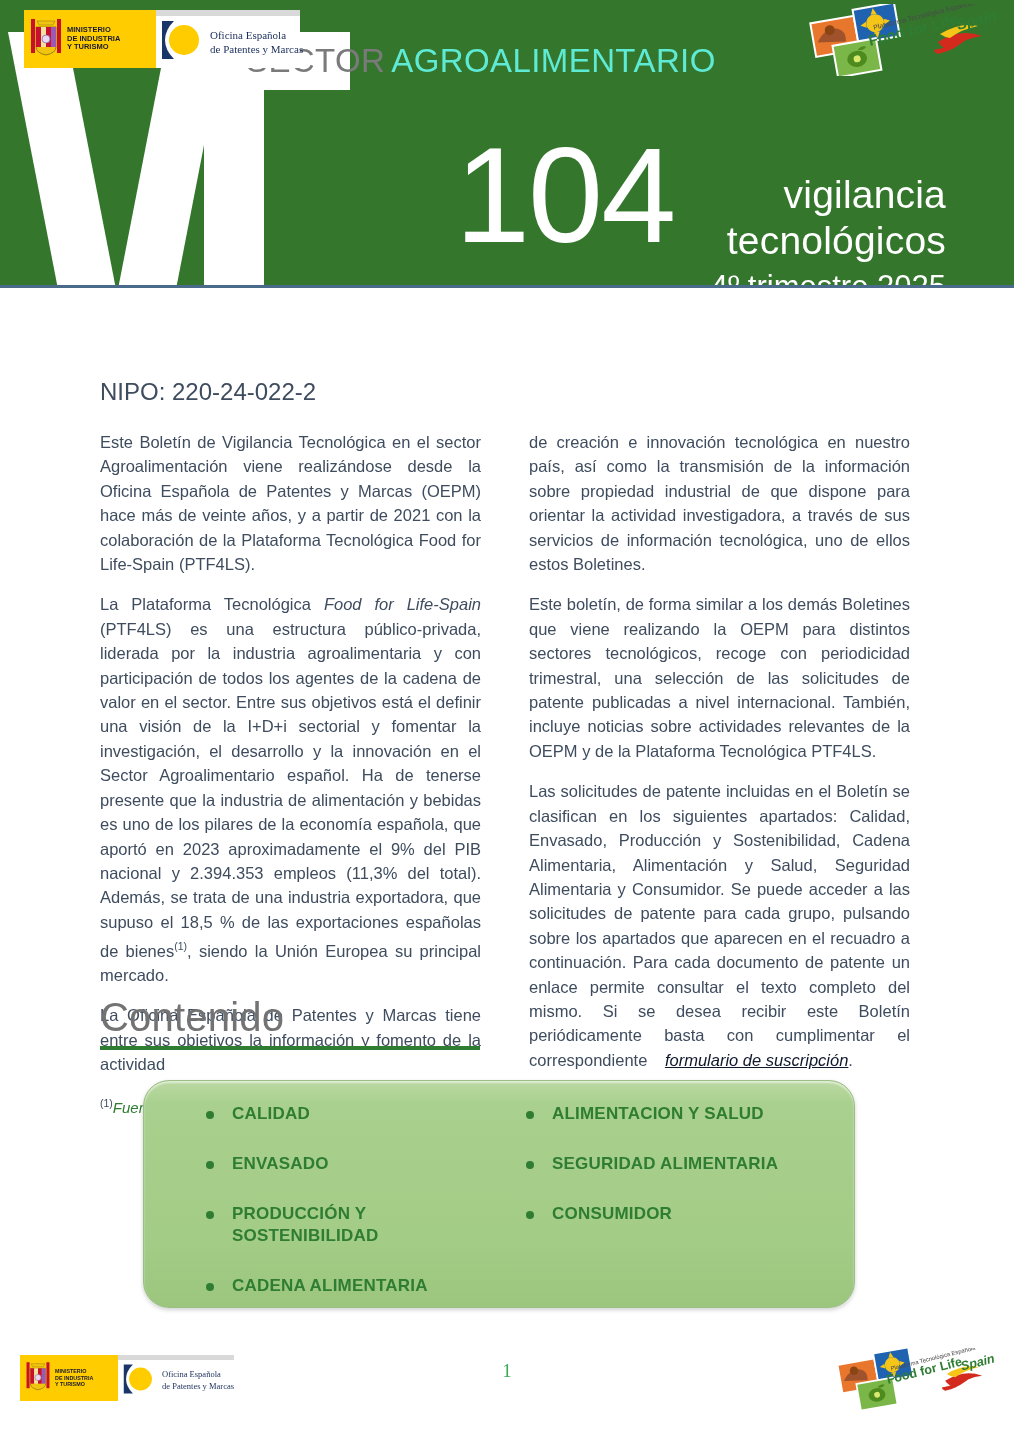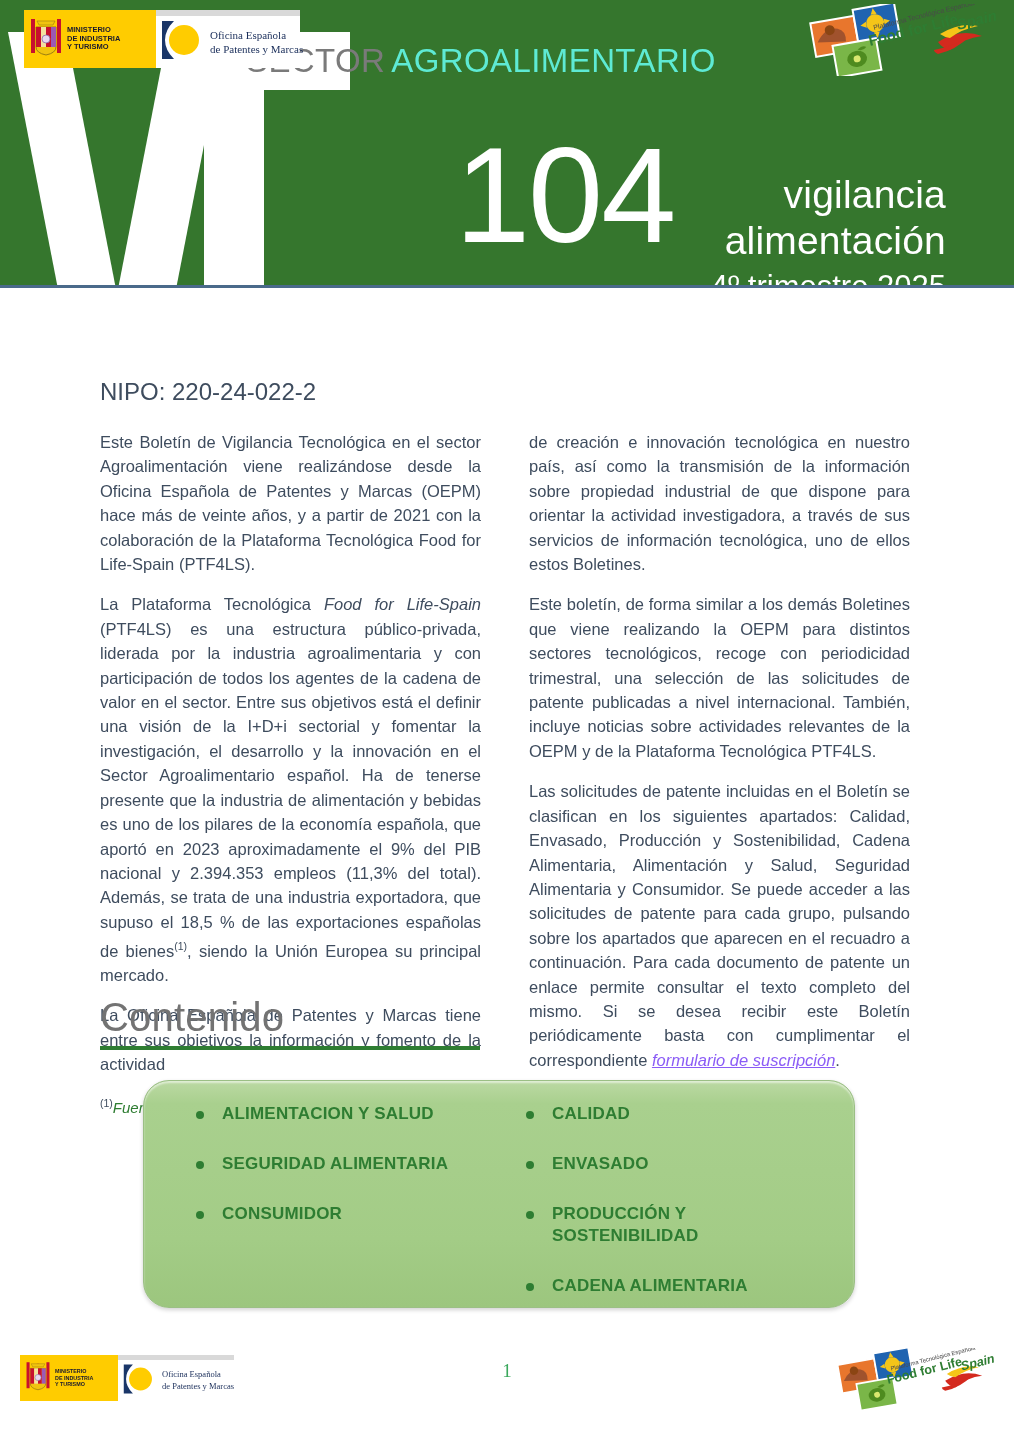--- a/index.html
+++ b/index.html
@@ -205,22 +205,23 @@
     text-align: justify;
     hyphens: none;
   }
   .col p:last-child { margin-bottom: 0; }
   .col em { font-style: italic; }
   .sup-ref {
     font-size: 10.5px;
     vertical-align: super;
   }
   .link-green {
-    color: #8b5cf6;
+    color: #0f172a;
     font-style: italic;
+    margin-left: 13px;
   }
   .footnote {
     margin-top: 14px !important;
     font-size: 15px !important;
     line-height: 20px !important;
     color: #2E7D32 !important;
     font-style: italic;
     text-align: left !important;
   }
   .footnote .sup-ref { font-style: normal; color: #3E4C5E; }
@@ -320,21 +321,21 @@
 
   <div class="sector-line">
     <span class="sector-word">SECTOR</span>
     <span class="sector-rest">AGROALIMENTARIO</span>
   </div>
 
   <div class="issue-number">104</div>
 
   <div class="brand-block">
     <div class="brand-l1">vigilancia</div>
-    <div class="brand-l2">alimentación</div>
+    <div class="brand-l2">tecnológicos</div>
     <div class="brand-sub">4º trimestre 2025</div>
   </div>
 </div>
 <div class="masthead-rule"></div>
 
 <div class="gob-logo header-pos" style="height:58px;">
   <div class="gob-flag" style="width:122px;">
     <div class="gob-shield">
       <svg width="34" height="44" viewBox="0 0 34 44" aria-hidden="true">
         <rect x="2" y="4" width="4" height="34" fill="#C8102E"></rect>
@@ -413,51 +414,51 @@
   </div>
 
 </div>
 
 <div class="contenido-wrap">
   <div class="contenido-title">Contenido</div>
   <div class="contenido-rule"></div>
 </div>
 
 <div class="content-box">
-  <div class="content-col right">
-    <div class="content-item">
-      <span class="bullet-dot"></span>
-      <span class="content-label">ALIMENTACION Y SALUD</span>
-    </div>
-    <div class="content-item">
-      <span class="bullet-dot"></span>
-      <span class="content-label">SEGURIDAD ALIMENTARIA</span>
-    </div>
-    <div class="content-item">
-      <span class="bullet-dot"></span>
-      <span class="content-label">CONSUMIDOR</span>
-    </div>
-  </div>
   <div class="content-col left">
     <div class="content-item">
       <span class="bullet-dot"></span>
       <span class="content-label">CALIDAD</span>
     </div>
     <div class="content-item">
       <span class="bullet-dot"></span>
       <span class="content-label">ENVASADO</span>
     </div>
     <div class="content-item">
       <span class="bullet-dot"></span>
       <span class="content-label">PRODUCCIÓN Y
 SOSTENIBILIDAD</span>
     </div>
     <div class="content-item">
       <span class="bullet-dot"></span>
       <span class="content-label">CADENA ALIMENTARIA</span>
+    </div>
+  </div>
+  <div class="content-col right">
+    <div class="content-item">
+      <span class="bullet-dot"></span>
+      <span class="content-label">ALIMENTACION Y SALUD</span>
+    </div>
+    <div class="content-item">
+      <span class="bullet-dot"></span>
+      <span class="content-label">SEGURIDAD ALIMENTARIA</span>
+    </div>
+    <div class="content-item">
+      <span class="bullet-dot"></span>
+      <span class="content-label">CONSUMIDOR</span>
     </div>
   </div>
 </div>
 
 <div class="gob-logo footer-pos" style="height:46px;">
   <div class="gob-flag" style="width:88px;">
     <div class="gob-shield">
       <svg width="26" height="34" viewBox="0 0 34 44" aria-hidden="true">
         <rect x="2" y="4" width="4" height="34" fill="#C8102E"></rect>
         <rect x="28" y="4" width="4" height="34" fill="#C8102E"></rect>

